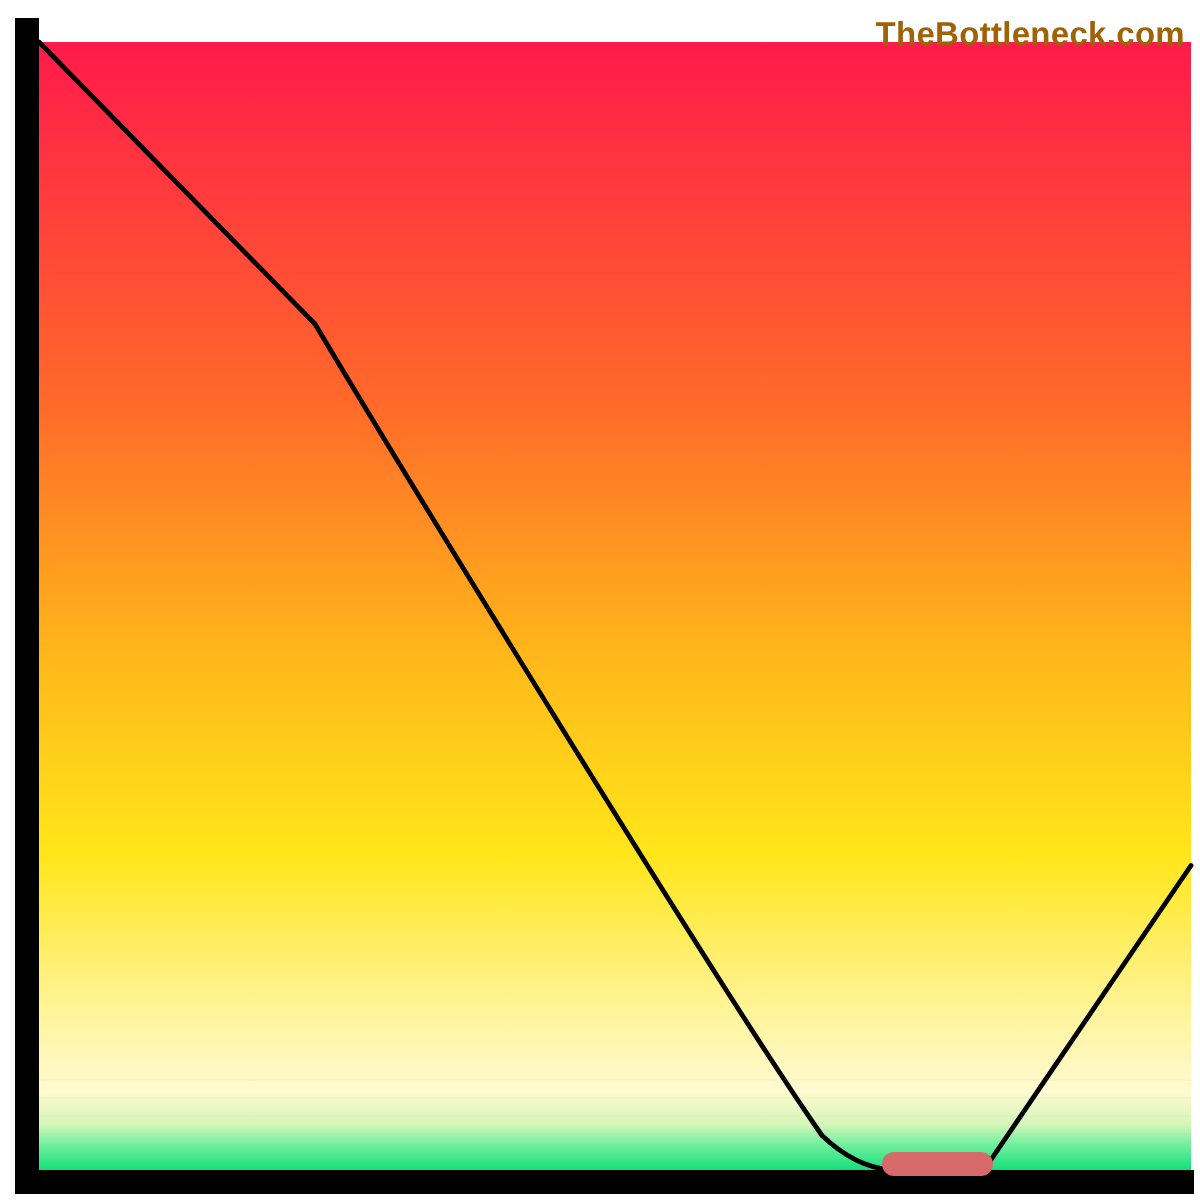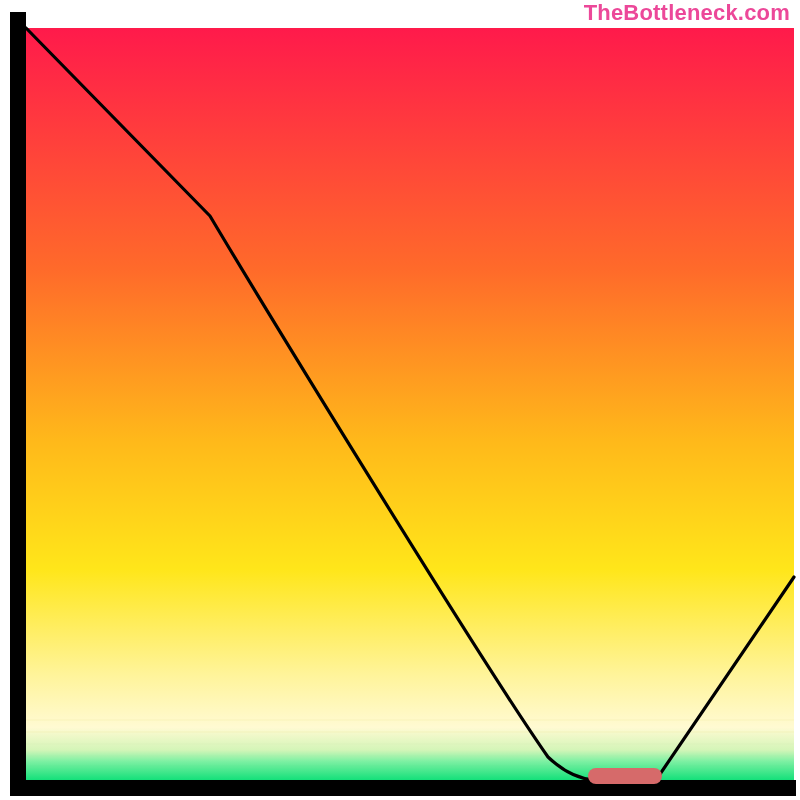--- a/index.html
+++ b/index.html
@@ -11,25 +11,25 @@
     font-family: Arial, Helvetica, sans-serif;
     overflow: hidden;
   }
   .stage {
     position: relative;
     width: 800px;
     height: 800px;
   }
   .watermark {
     position: absolute;
-    top: 0;
+    top: 10px;
     right: 10px;
     font-size: 22px;
     font-weight: 600;
-    color: #ec4899;
+    color: #a16207;
     letter-spacing: 0.2px;
     z-index: 10;
   }
   svg.chart {
     position: absolute;
     top: 0;
     left: 0;
     width: 800px;
     height: 800px;
   }

